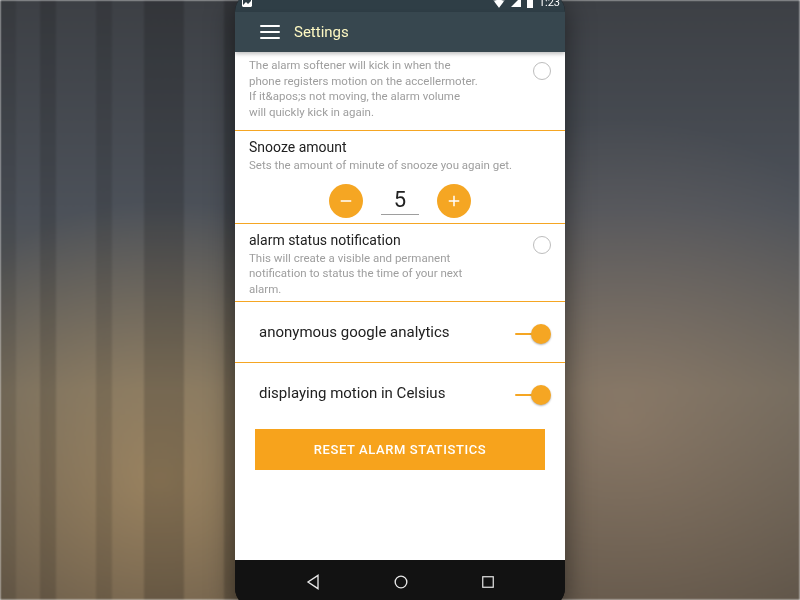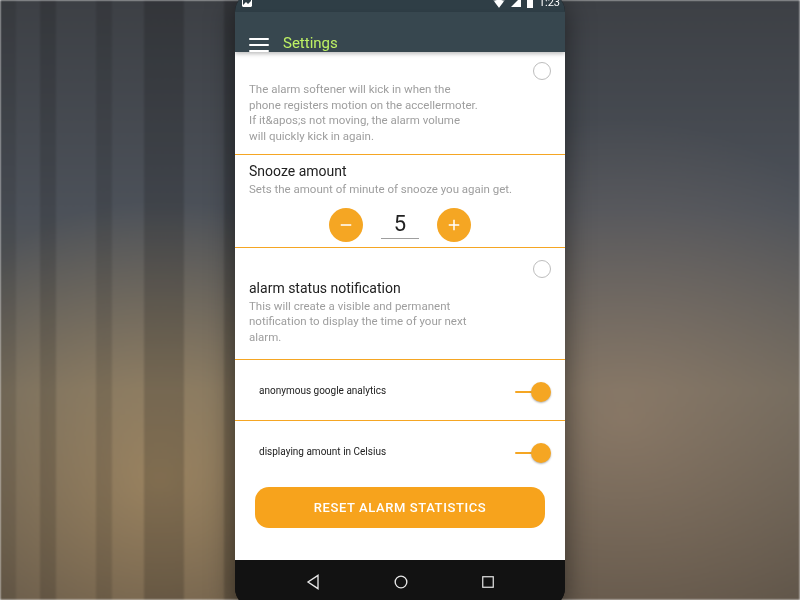--- a/index.html
+++ b/index.html
@@ -50,23 +50,23 @@
     font-size: 11px;
     padding: 0 5px 0 6px;
   }
   .statusbar .spacer { flex: 1; }
   .statusbar svg { display: block; }
 
   .appbar {
     height: 40px;
     background: #37474f;
     display: flex;
-    align-items: flex-end;
-    padding: 0 14px;
-    color: #bef264;
+    align-items: center;
+    padding: 0 25px;
+    color: #fef9c3;
     font-size: 15px;
     box-shadow: 0 2px 4px rgba(0,0,0,.25);
     position: relative;
     z-index: 2;
   }
   .hamburger { width: 20px; height: 14px; display: flex; flex-direction: column; justify-content: space-between; margin-right: 14px; cursor: pointer; }
   .hamburger span { height: 2px; background: #fff; border-radius: 1px; }
 
   .content {
     height: 508px;
@@ -75,21 +75,21 @@
   }
   .section {
     padding: 8px 14px 10px;
     border-bottom: 1px solid #f5a623;
   }
   .section:last-of-type { border-bottom: none; }
   .row {
     display: flex;
     align-items: flex-start;
   }
-  .row .textcol { flex: 1; margin-top: 24px; }
+  .row .textcol { flex: 1; }
   .title {
     color: #212121;
     font-size: 14px;
     margin-bottom: 3px;
   }
   .desc {
     color: #9e9e9e;
     font-size: 11.5px;
     line-height: 1.35;
   }
@@ -134,21 +134,21 @@
     background: #f5a623;
     box-shadow: 0 1px 2px rgba(0,0,0,.3);
   }
 
   .single-toggle-row {
     display: flex;
     align-items: center;
     padding: 18px 14px 18px 24px;
     border-bottom: 1px solid #f5a623;
   }
-  .single-toggle-row .lbl { flex: 1; font-size: 10px; color: #212121; }
+  .single-toggle-row .lbl { flex: 1; font-size: 15px; color: #212121; }
 
   .stepper {
     display: flex;
     align-items: center;
     justify-content: center;
     gap: 18px;
     margin-top: 10px;
   }
   .step-btn {
     width: 34px; height: 34px;
@@ -171,21 +171,21 @@
 
   .reset-btn {
     margin: 6px 20px 0;
     background: #f7a31c;
     color: #fff;
     text-align: center;
     font-size: 13px;
     font-weight: 500;
     letter-spacing: .6px;
     padding: 13px 0;
-    border-radius: 14px;
+    border-radius: 0;
     cursor: pointer;
   }
 
   .navbar {
     height: 44px;
     background: #121212;
     display: flex;
     align-items: center;
     justify-content: space-evenly;
   }
@@ -253,43 +253,43 @@
         <div class="step-val">5</div>
         <div class="step-btn">
           <svg width="18" height="18" viewBox="0 0 24 24">
               <rect x="5" y="11" width="14" height="2" fill="#fff"></rect>
               <rect x="11" y="5" width="2" height="14" fill="#fff"></rect>
             </svg>
         </div>
       </div>
     </div>
 
-    <div class="section" style="padding-bottom:14px">
+    <div class="section" style="padding-bottom:4px">
       <div class="row">
         <div class="textcol">
           <div class="title">alarm status notification</div>
-          <div class="desc desc-narrow">This will create a visible and permanent notification to display the time of your next alarm.</div>
+          <div class="desc desc-narrow">This will create a visible and permanent notification to status the time of your next alarm.</div>
         </div>
         <div class="toggle off">
           <div class="track"></div>
             <div class="knob"></div>
         </div>
       </div>
     </div>
 
     <div class="single-toggle-row">
       <span class="lbl">anonymous google analytics</span>
       <div class="toggle on">
         <div class="track"></div>
           <div class="knob"></div>
       </div>
     </div>
 
     <div class="single-toggle-row" style="border-bottom:none">
-      <span class="lbl">displaying amount in Celsius</span>
+      <span class="lbl">displaying motion in Celsius</span>
       <div class="toggle on">
         <div class="track"></div>
           <div class="knob"></div>
       </div>
     </div>
 
     <div class="reset-btn">RESET ALARM STATISTICS</div>
 
   </div>
 

